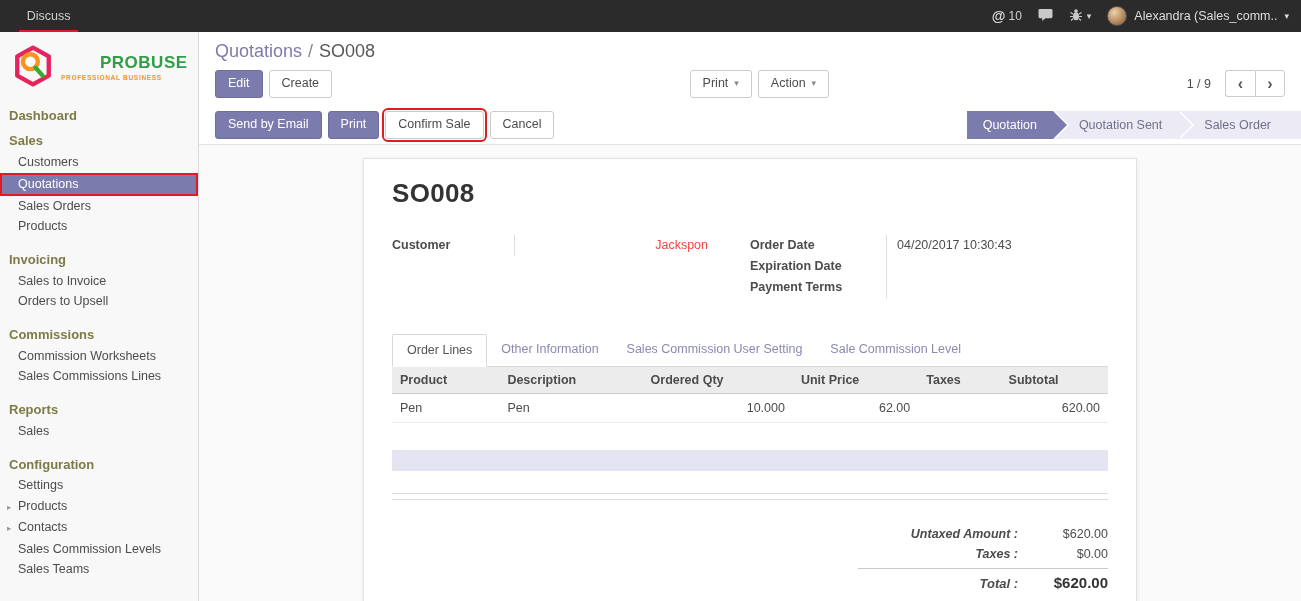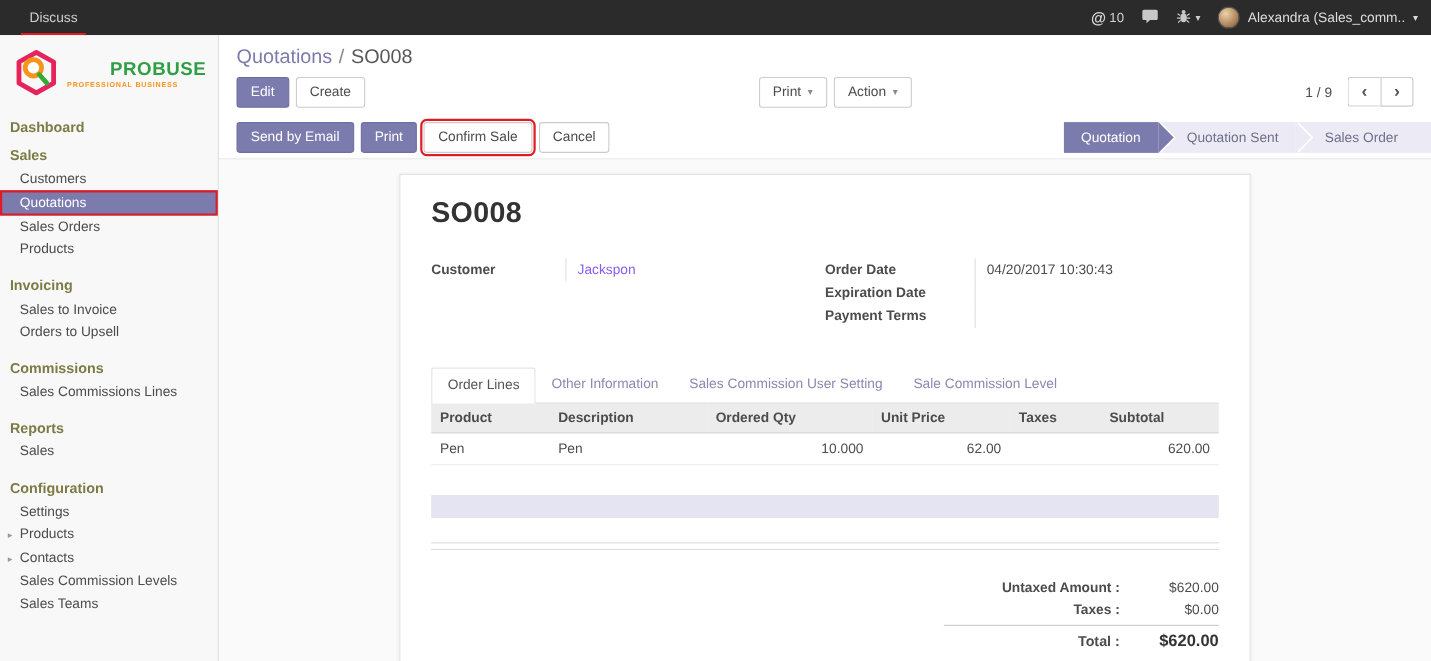--- a/index.html
+++ b/index.html
@@ -87,39 +87,39 @@
   .sheet-title { font-size: 26px; font-weight: bold; color: #333; margin-bottom: 26px; letter-spacing: .3px; }
 
   .form-grid { display: flex; }
   .form-col { width: 50%; }
   .form-col.left { padding-right: 42px; }
   .form-row { display: flex; align-items: stretch; }
   .form-label { font-weight: bold; font-size: 12.5px; padding: 3px 8px 3px 0; color: #4c4c4c; }
   .form-col.left .form-label { width: 122px; }
   .form-col.right .form-label { width: 136px; }
   .form-value { flex: 1; border-left: 1px solid #ddd; padding: 3px 0 3px 10px; min-height: 21px; color: #4c4c4c; }
-  .form-value.link { color: #8b5cf6; cursor: pointer; }
+  .form-value.link { color: #ef4444; cursor: pointer; text-align: right; }
 
   .tabs { display: flex; border-bottom: 1px solid #d8d8d8; margin-top: 36px; }
   .tab { padding: 8px 14px 9px; color: #8a89b1; cursor: pointer; font-size: 12.5px; }
   .tab.active { background: #fff; border: 1px solid #d8d8d8; border-bottom-color: #fff; margin-bottom: -1px; color: #555; border-radius: 2px 2px 0 0; }
 
   .lines-table { width: 100%; border-collapse: collapse; font-size: 12.5px; }
   .lines-table th { background: #ececec; font-weight: bold; text-align: left; padding: 6px 8px; border-bottom: 1px solid #cfcfcf; color: #4c4c4c; }
   .lines-table td { padding: 7px 8px; border-bottom: 1px solid #ebebeb; color: #4c4c4c; }
   .lines-table .num { text-align: right; }
   .c0 { width: 15%; } .c1 { width: 20%; } .c2 { width: 21%; } .c3 { width: 17.5%; } .c4 { width: 11.5%; } .c5 { width: 15%; }
   .line-row { cursor: pointer; }
 
   .empty-strip { height: 21px; background: #e4e4f2; margin-top: 27px; }
   .hr-double { margin-top: 22px; height: 7px; border-top: 1px solid #dcdcdc; border-bottom: 1px solid #dcdcdc; }
 
   .totals { margin: 24px 0 0 auto; width: 250px; }
   .total-row { display: flex; justify-content: flex-end; align-items: baseline; padding: 3px 0; }
-  .total-label { font-weight: bold; font-size: 12.5px; }
+  .total-label { font-weight: bold; font-size: 12.5px; font-style: italic; }
   .total-value { width: 90px; text-align: right; font-size: 12.5px; }
   .totals-sep { border-bottom: 1px solid #c9c9c9; margin: 4px 0 2px; }
   .total-row.grand .total-label { font-size: 13px; }
   .total-row.grand .total-value { font-size: 15px; font-weight: bold; color: #333; }
 </style>
 </head>
 <body>
 
 <header class="topbar">
   <nav class="tb-menus">
@@ -175,20 +175,21 @@
       <a class="menu-item">Customers</a>
       <a class="menu-item selected annotated-row">Quotations</a>
       <a class="menu-item">Sales Orders</a>
       <a class="menu-item">Products</a>
 
       <div class="section-header">Invoicing</div>
       <a class="menu-item">Sales to Invoice</a>
       <a class="menu-item">Orders to Upsell</a>
 
       <div class="section-header">Commissions</div>
+      <a class="menu-item">Commission Worksheets</a>
       <a class="menu-item">Sales Commissions Lines</a>
 
       <div class="section-header">Reports</div>
       <a class="menu-item">Sales</a>
 
       <div class="section-header">Configuration</div>
       <a class="menu-item">Settings</a>
       <a class="menu-item">
         <span class="expand-icon">▸</span><span>Products</span>
       </a>

